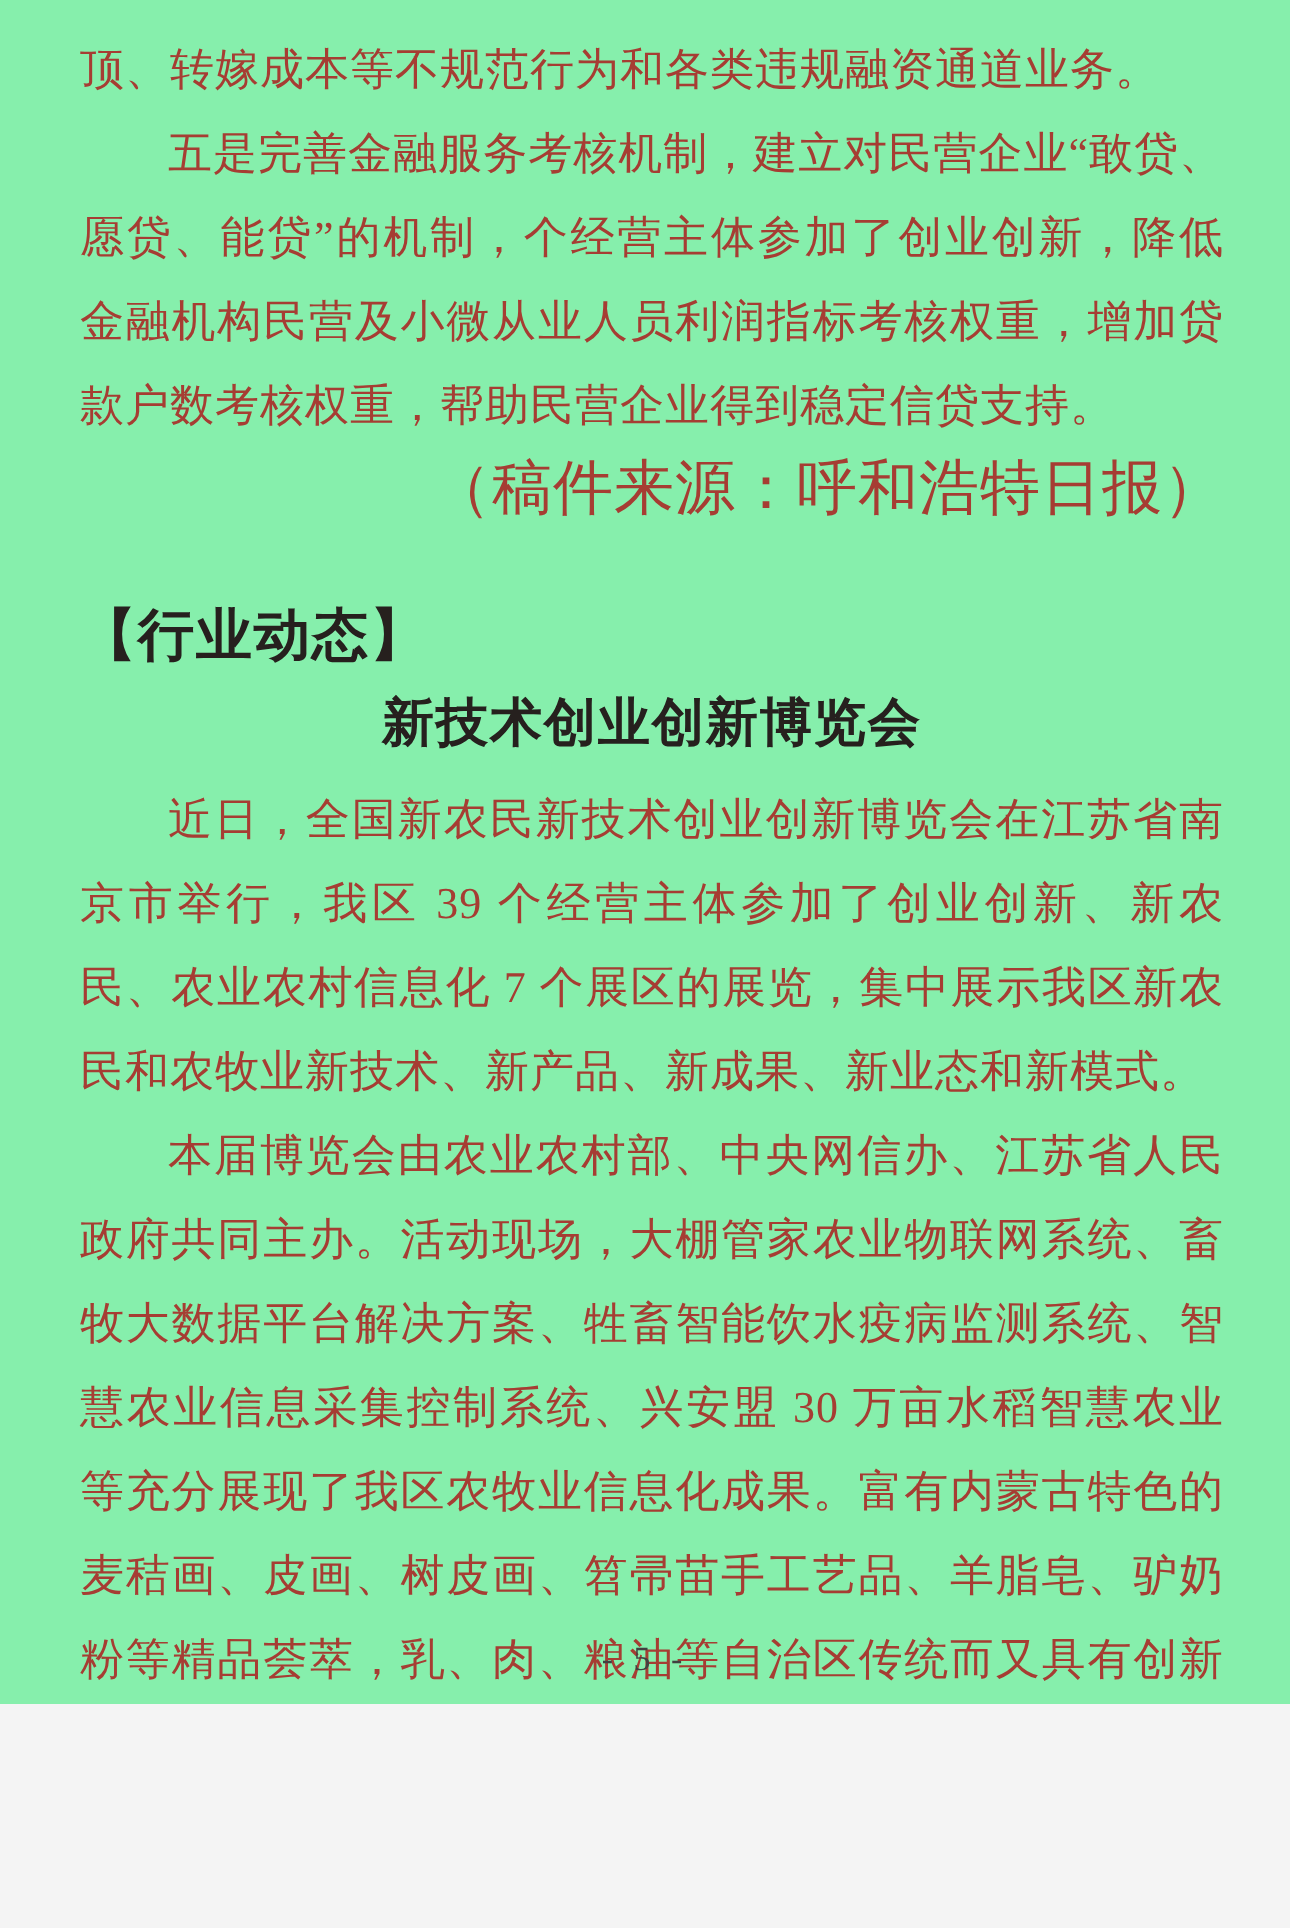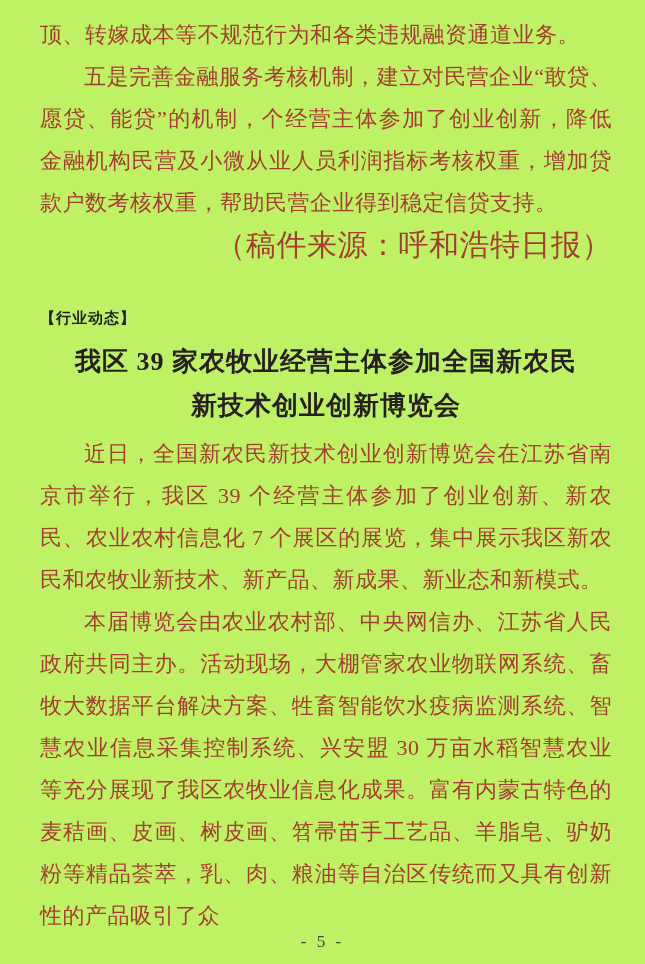--- a/index.html
+++ b/index.html
@@ -6,22 +6,22 @@
   html, body { margin: 0; padding: 0; }
   body {
     width: 645px;
     height: 964px;
     background: #f4f4f4;
     font-family: "Liberation Serif", "DejaVu Serif", serif;
   }
   .doc-page {
     position: relative;
     width: 645px;
-    height: 964px;
-    background: #bef264;
+    height: 852px;
+    background: #86efac;
     overflow: hidden;
   }
   .doc-content {
     position: absolute;
     top: 14px;
     left: 40px;
     right: 33px;
   }
   .body-para {
     margin: 0;
@@ -37,21 +37,21 @@
     margin: 0;
     color: #a63d33;
     font-size: 30px;
     line-height: 42px;
     text-align: right;
     letter-spacing: 0.5px;
   }
   .section-header {
     margin: 30px 0 0 0;
     color: #26201e;
-    font-size: 15px;
+    font-size: 28px;
     font-weight: 700;
     line-height: 44px;
     letter-spacing: 1px;
     font-family: "Liberation Sans", "DejaVu Sans", sans-serif;
   }
   .article-title {
     margin: 0;
     color: #26201e;
     font-size: 26px;
     font-weight: 700;
@@ -80,21 +80,20 @@
   <div class="doc-content">
 
     <p class="body-para">顶、转嫁成本等不规范行为和各类违规融资通道业务。</p>
 
     <p class="body-para indent">五是完善金融服务考核机制，建立对民营企业“敢贷、愿贷、能贷”的机制，个经营主体参加了创业创新，降低金融机构民营及小微从业人员利润指标考核权重，增加贷款户数考核权重，帮助民营企业得到稳定信贷支持。</p>
 
     <p class="source-line">（稿件来源：呼和浩特日报）</p>
 
     <h2 class="section-header">【行业动态】</h2>
 
-    <h1 class="article-title">我区 39 家农牧业经营主体参加全国新农民</h1>
 
     <h1 class="article-title">新技术创业创新博览会</h1>
 
     <div class="article-body">
       <p class="body-para indent">近日，全国新农民新技术创业创新博览会在江苏省南京市举行，我区 39 个经营主体参加了创业创新、新农民、农业农村信息化 7 个展区的展览，集中展示我区新农民和农牧业新技术、新产品、新成果、新业态和新模式。</p>
 
       <p class="body-para indent">本届博览会由农业农村部、中央网信办、江苏省人民政府共同主办。活动现场，大棚管家农业物联网系统、畜牧大数据平台解决方案、牲畜智能饮水疫病监测系统、智慧农业信息采集控制系统、兴安盟 30 万亩水稻智慧农业等充分展现了我区农牧业信息化成果。富有内蒙古特色的麦秸画、皮画、树皮画、笤帚苗手工艺品、羊脂皂、驴奶粉等精品荟萃，乳、肉、粮油等自治区传统而又具有创新性的产品吸引了众</p>
     </div>
 
   </div>

